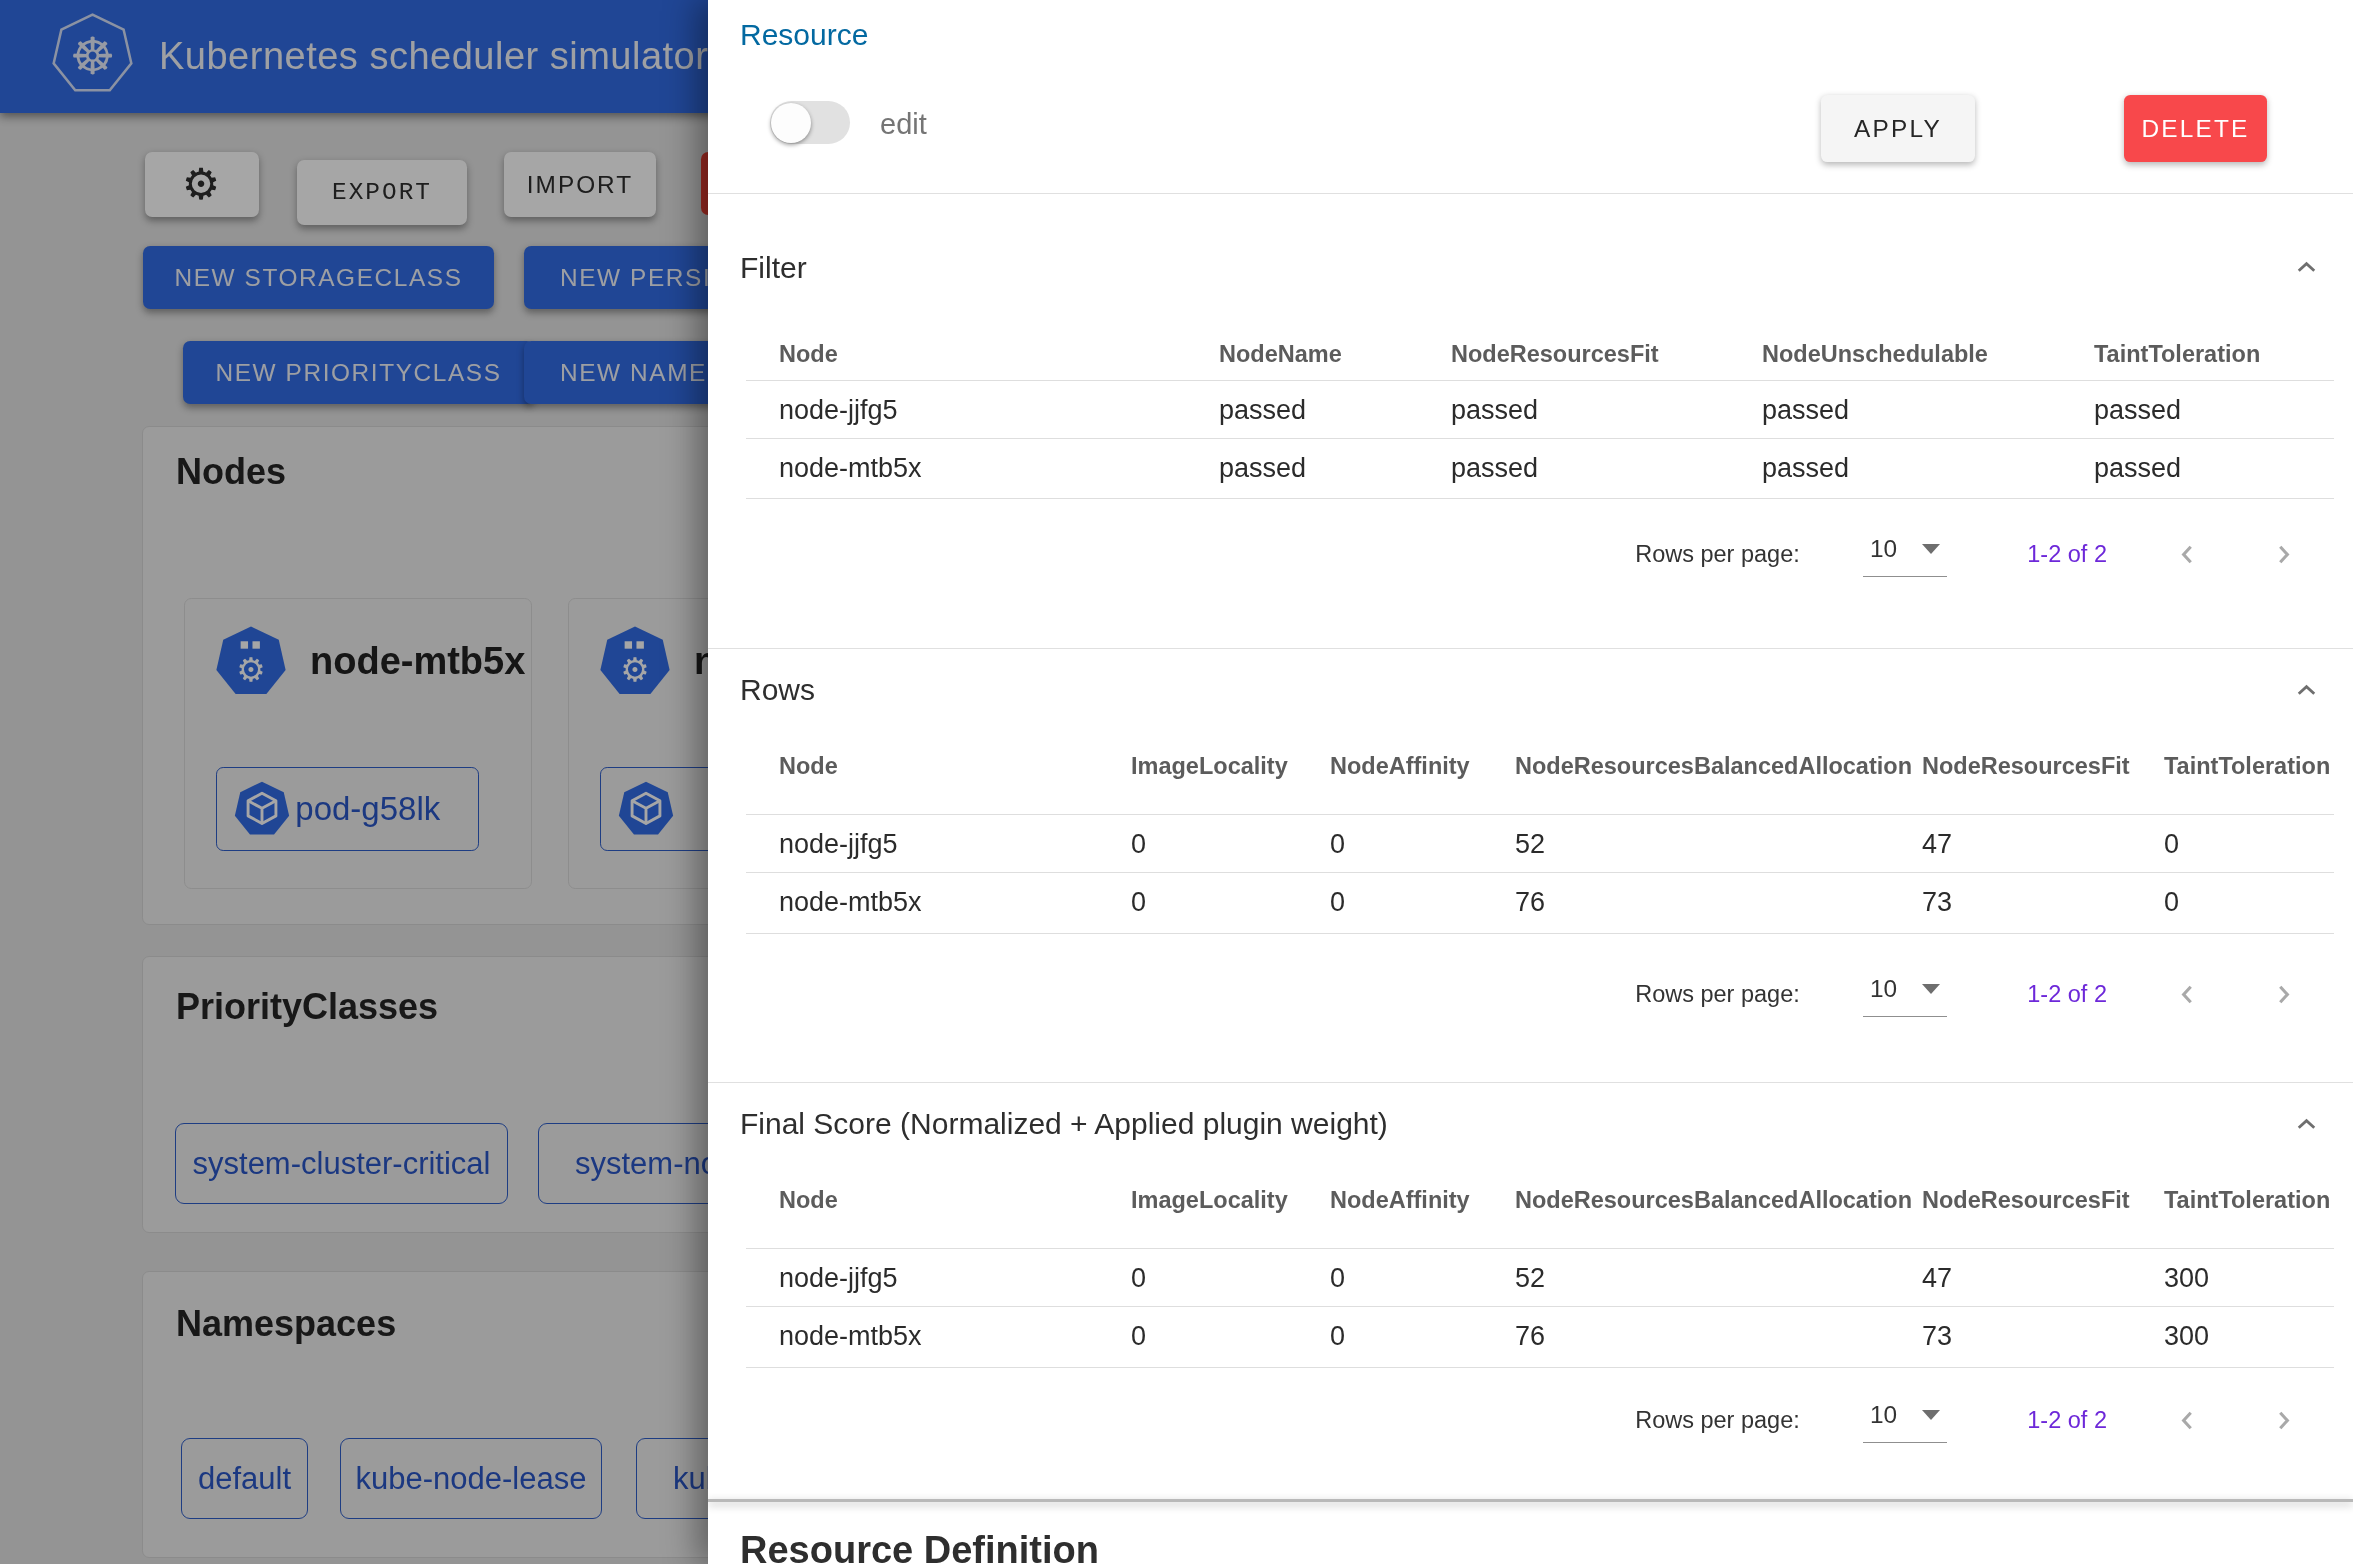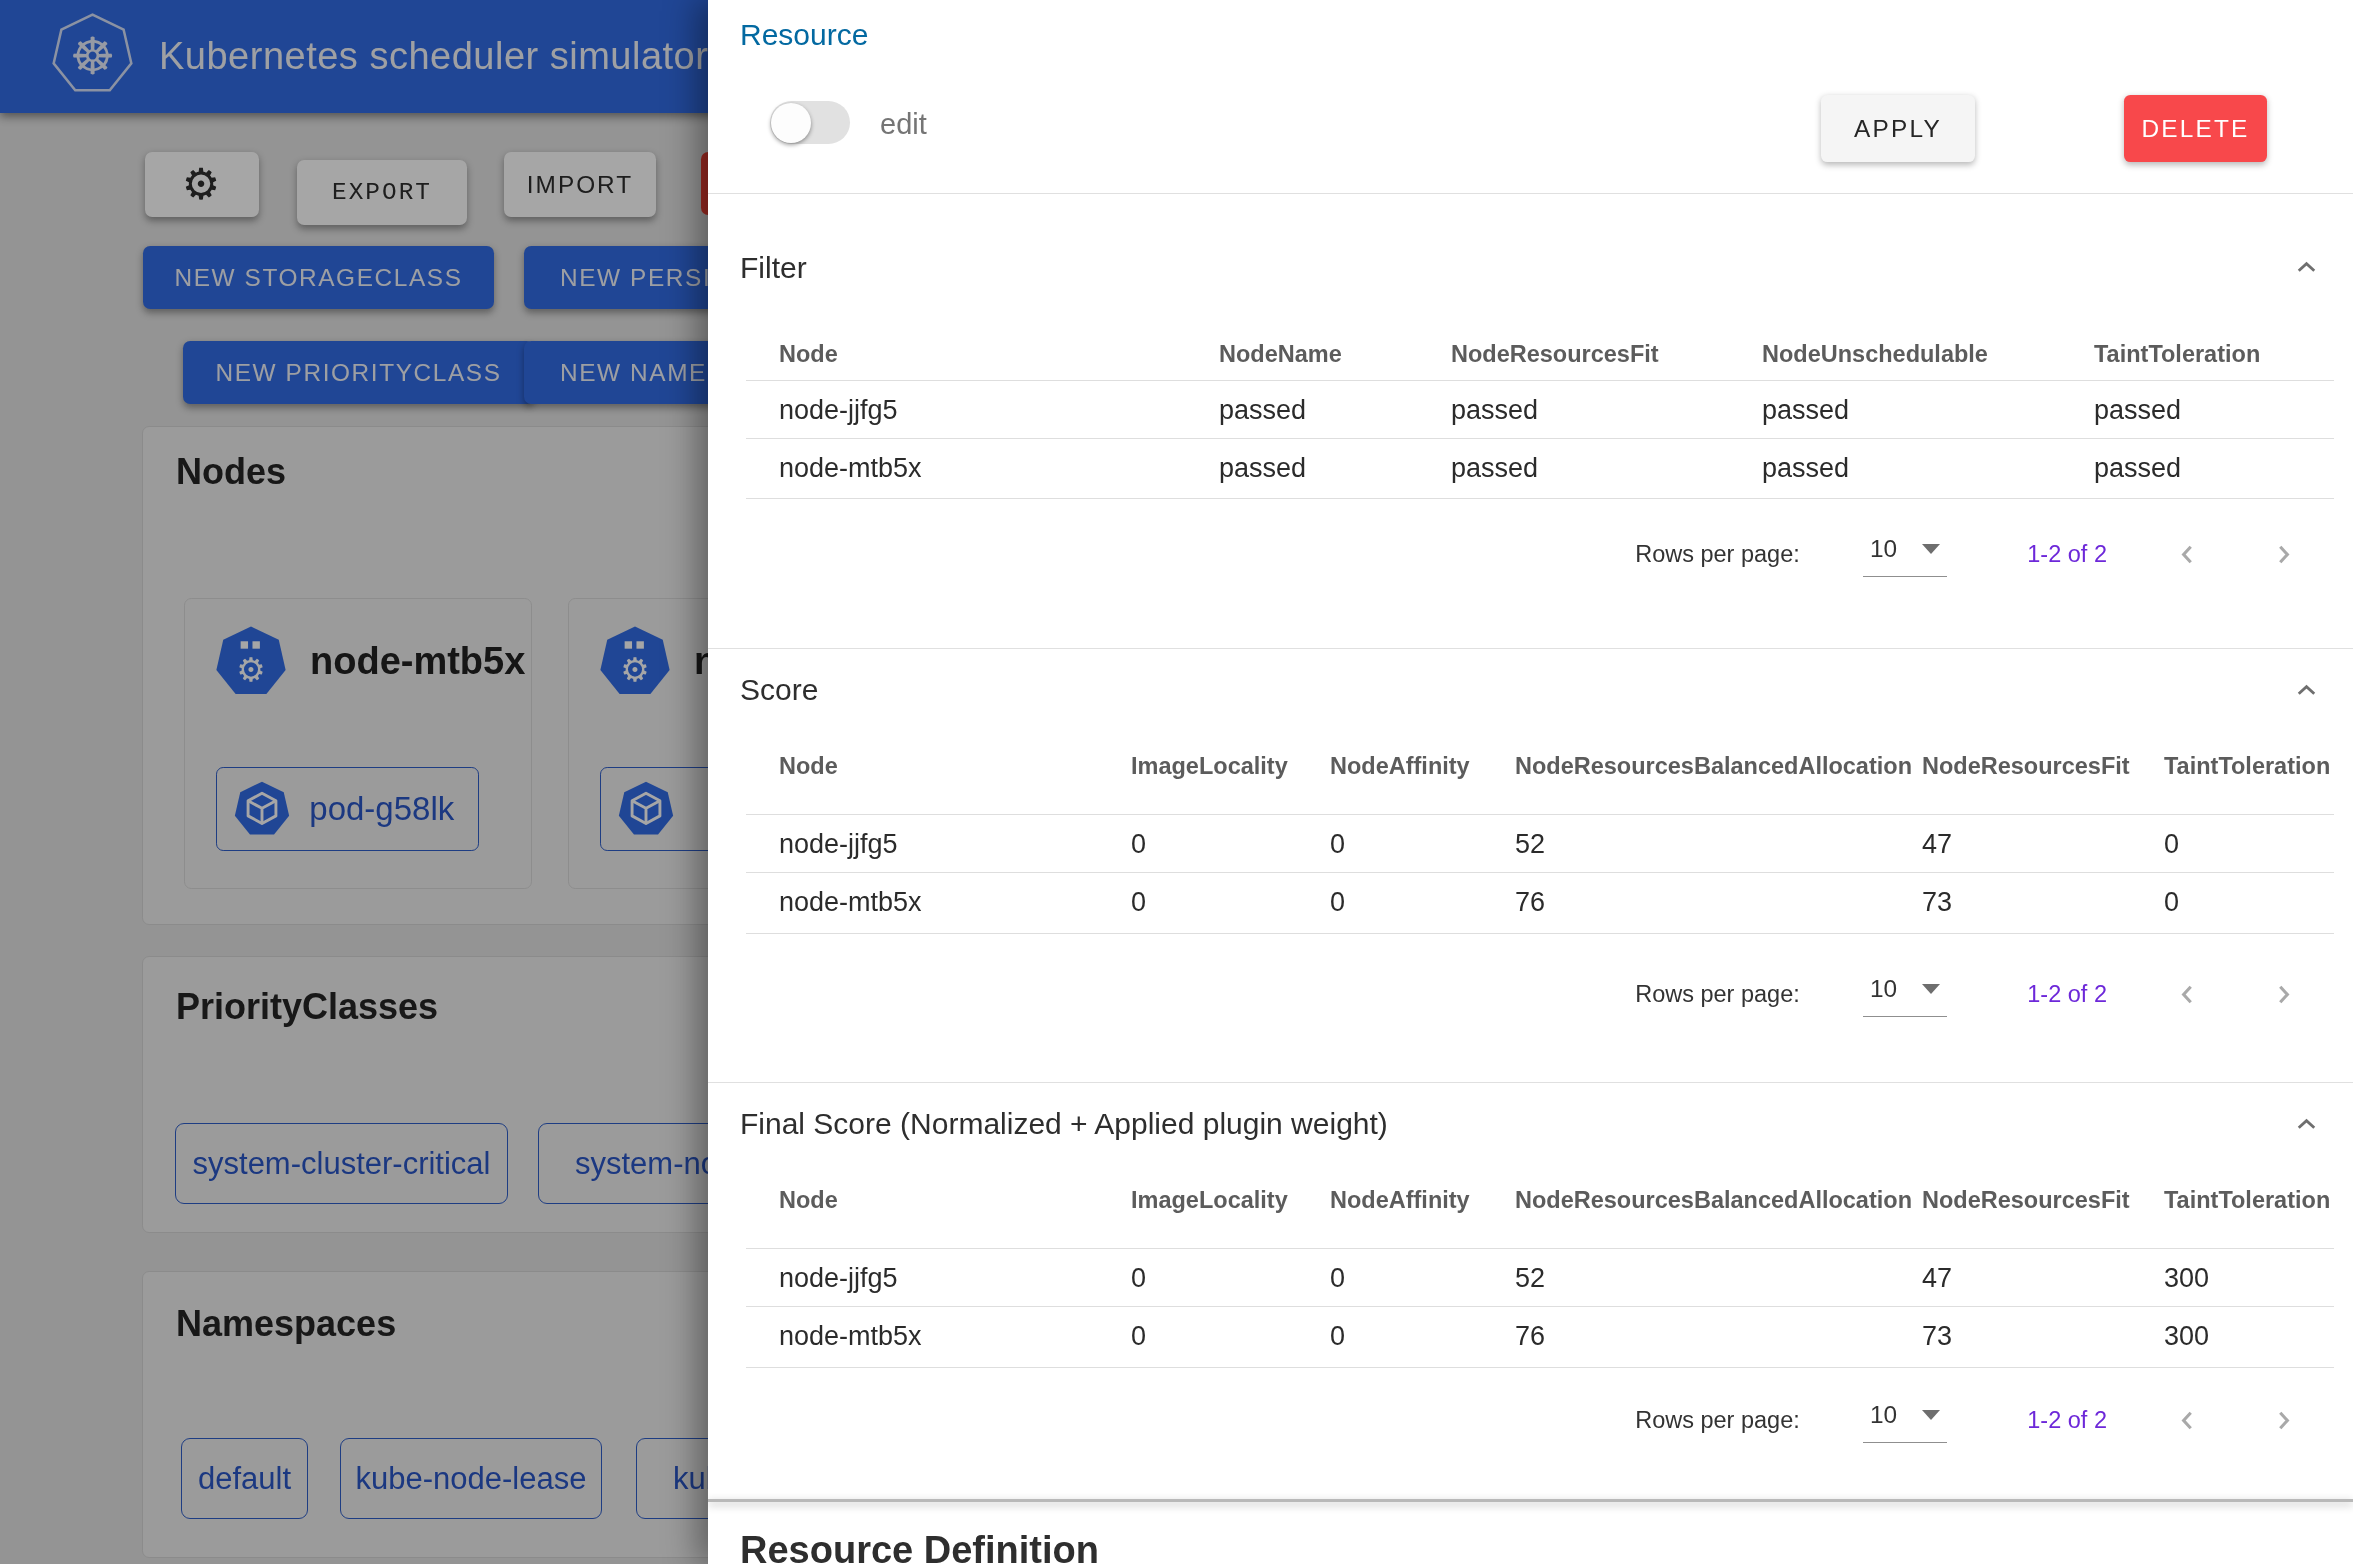--- a/index.html
+++ b/index.html
@@ -42,21 +42,21 @@
   .panel-ns h2{top:31px;}
 
   .node-card{position:absolute;top:171px;width:348px;height:291px;border:1.8px solid #d9d9d9;
     border-radius:7.2px;box-sizing:border-box;background:transparent;}
   .node-card.c1{left:41px;}
   .node-card.c2{left:425px;}
   .node-head{display:flex;align-items:center;gap:22px;padding:23.5px 0 0 29px;}
   .node-icon{width:74px;height:78px;flex:0 0 auto;}
   .node-name{font-size:38px;font-weight:700;color:#222;white-space:nowrap;}
   .pod-chip{position:absolute;left:31px;top:168px;width:263px;height:84px;border:1.8px solid #2f5ec9;
-    border-radius:7.2px;box-sizing:border-box;display:flex;align-items:center;gap:18px;padding-left:16.3px;}
+    border-radius:7.2px;box-sizing:border-box;display:flex;align-items:center;gap:4px;padding-left:16.3px;}
   .pod-icon{width:58px;height:61px;flex:0 0 auto;}
   .pod-name{font-size:33px;color:#2a56c6;white-space:nowrap;}
 
   .chip{position:absolute;height:81px;border:1.8px solid #2f5ec9;border-radius:9px;box-sizing:border-box;
     display:flex;align-items:center;justify-content:center;color:#2a56c6;font-size:31px;white-space:nowrap;overflow:hidden;}
   .chip.clip{justify-content:flex-start;padding-left:36px;}
   .chip-pc1{left:32px;top:166px;width:333px;}
   .chip-pc2{left:395px;top:166px;width:389px;}
   .chip-ns1{left:38px;top:166px;width:127px;}
   .chip-ns2{left:197px;top:166px;width:262px;}
@@ -257,21 +257,21 @@
           </svg>
       </button>
       <button class="pag-btn">
         <svg viewBox="0 0 24 24" width="31" height="31">
             <path d="M9.5 6 15 12 9.5 18" fill="none" stroke="#a9a9a9" stroke-width="2.4"></path>
           </svg>
       </button>
     </div>
     <div class="hr-full hr2"></div>
 
-    <div class="sec-title t-score">Score</div>
+    <div class="sec-title t-score">Rows</div>
     <svg class="sec-chev c-score" viewBox="0 0 24 24">
       <path d="M6 14.5 12 9 18 14.5" fill="none" stroke="#6f6f6f" stroke-width="2.2"></path>
     </svg>
     <div class="tbl-row head cols-s s-head">
       <span>Node</span>
       <span>ImageLocality</span>
       <span>NodeAffinity</span>
       <span>NodeResourcesBalancedAllocation</span>
       <span>NodeResourcesFit</span>
       <span>TaintToleration</span>

